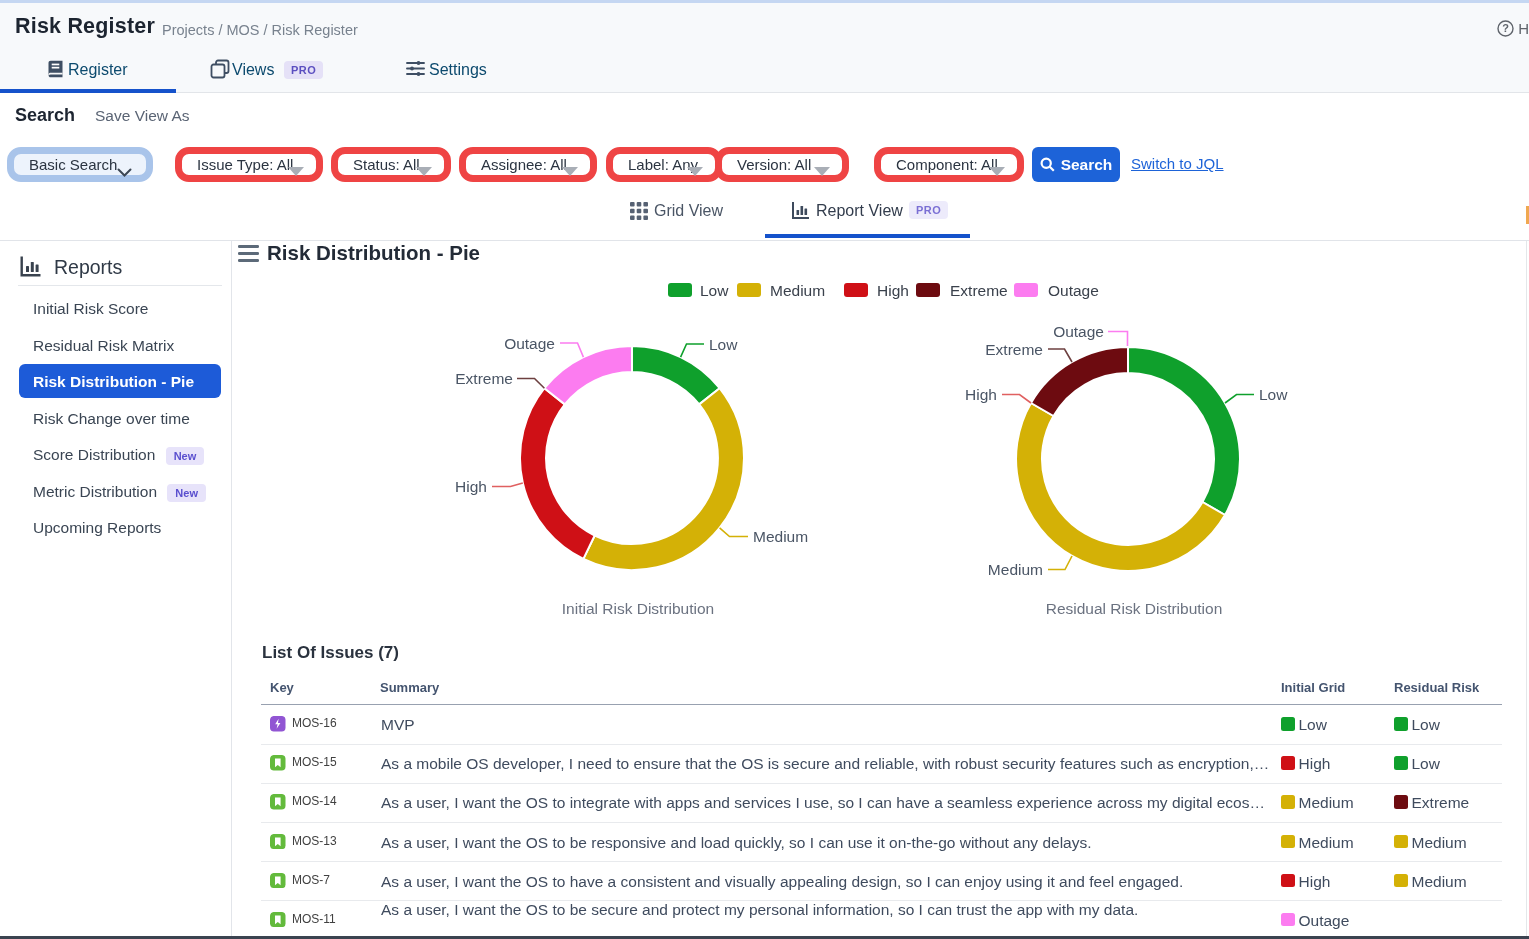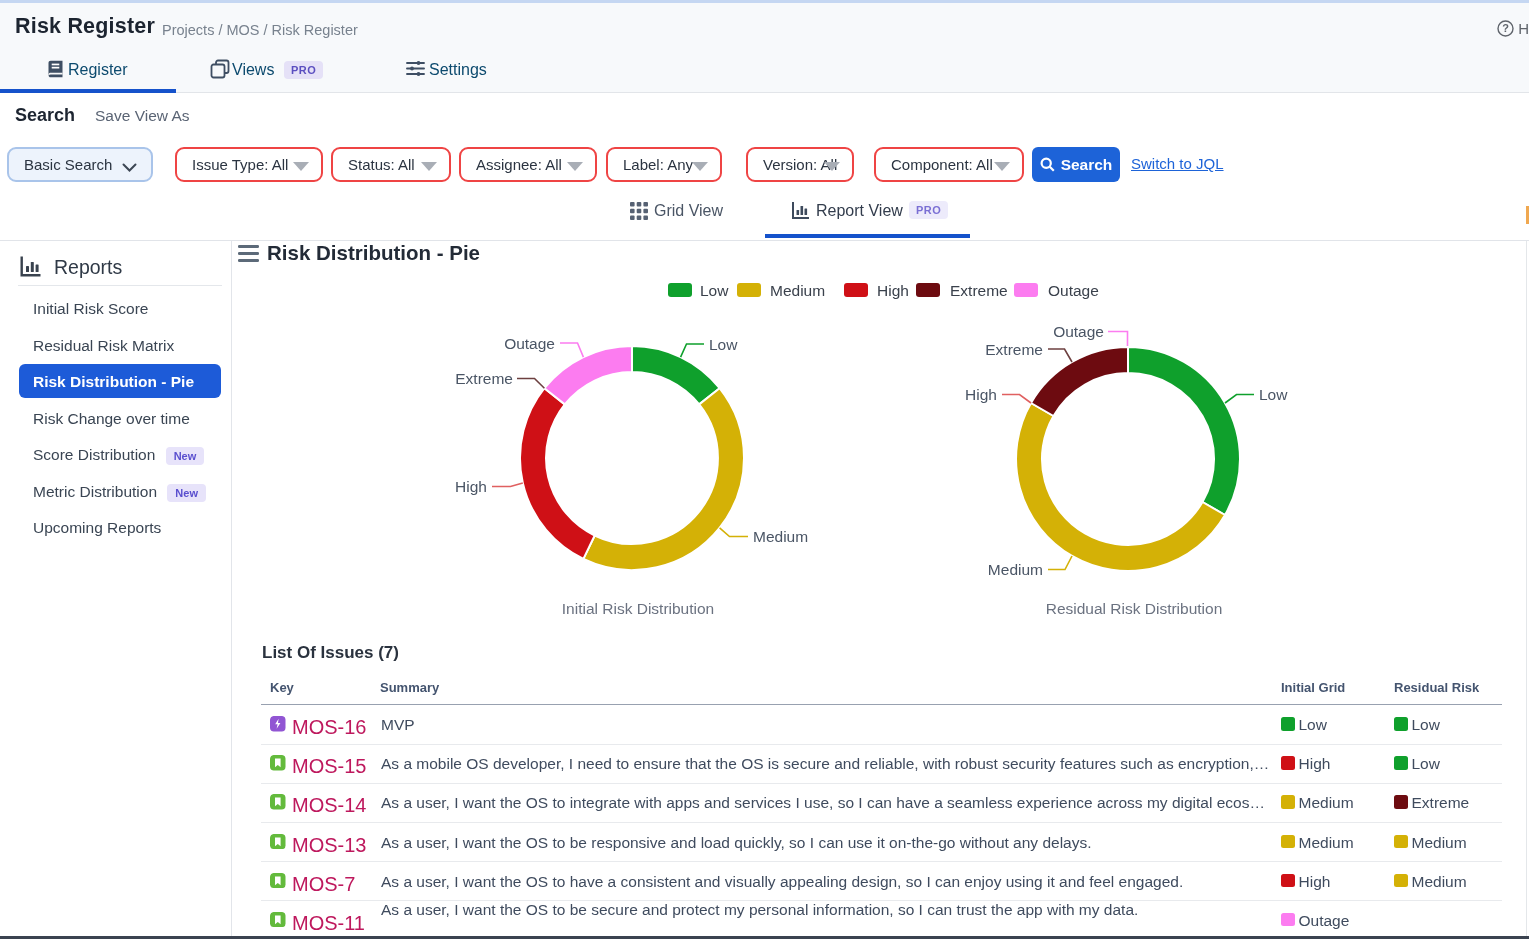--- a/index.html
+++ b/index.html
@@ -8,42 +8,42 @@
 .abs{position:absolute}
 .hdr{left:0;top:0;width:1529px;height:93px;background:#f7f9fb;border-top:3px solid #c5d7f2;border-bottom:1px solid #e2e5e9}
 .h1{left:15px;top:14px;font-size:21.5px;font-weight:bold;color:#1c2430;letter-spacing:.2px}
 .crumb{left:162px;top:22px;font-size:14.5px;color:#78828e}
 .help{left:1497px;top:20px;font-size:15px;color:#5f646b;white-space:nowrap}
 .tabtxt{font-size:16px;color:#0c4a6e}
 .ul1{left:0;top:89px;width:176px;height:4px;background:#1552cb}
 .probadge{font-size:11px;font-weight:bold;color:#5b4fc0;background:#e5e1f7;border-radius:4px;padding:3px 7px;letter-spacing:.5px}
 .stxt{left:15px;top:105px;font-size:18px;font-weight:bold;color:#1d2531}
 .sv{left:95px;top:107px;font-size:15.5px;color:#5a6474}
-.fbox{top:147px;height:35px;border:2px solid #ef4444;border-radius:9px;background:#fff;font-size:15px;color:#2b3441;display:flex;align-items:center;padding-left:15px}
+.fbox{top:147px;height:35px;border:7px solid #ef4444;border-radius:14px;background:#fff;font-size:15px;color:#2b3441;display:flex;align-items:center;padding-left:15px}
 .tri{width:0;height:0;border-left:8.5px solid transparent;border-right:8.5px solid transparent;border-top:9px solid #a9aeb6;position:absolute;right:12px;top:13px}
 .sbtn{left:1032px;top:147px;width:88px;height:35px;background:#1d63d8;border-radius:6px;color:#fff;font-size:15.5px;font-weight:bold;display:flex;align-items:center;justify-content:center}
 .jql{left:1131px;top:155px;font-size:15px;color:#1d63d8;text-decoration:underline}
 .vtab{font-size:16px;color:#4a5565}
 .ul2{left:765px;top:234px;width:205px;height:3.5px;background:#1552cb}
 .vbord{left:0;top:240px;width:1529px;height:1px;background:#e1e4e9}
 .sidebord{left:231px;top:241px;width:1px;height:696px;background:#e2e5ea}
 .rep{left:54px;top:256px;font-size:19.5px;color:#2f3946}
 .repdiv{left:18px;top:285px;width:204px;height:1px;background:#e4e7eb}
 .sitem{left:33px;font-size:15.5px;color:#3a4553;white-space:nowrap}
 .sel{left:19px;top:364px;width:202px;height:34px;background:#1d5bd8;border-radius:6px}
 .seltxt{left:33px;top:373px;font-size:15.5px;font-weight:bold;color:#fff}
 .newb{font-size:11px;font-weight:bold;color:#5a4fcf;background:#e7e3fa;border-radius:4px;padding:3px 8px}
 .ctitle{left:267px;top:241px;font-size:20.5px;font-weight:bold;color:#232b37}
 .leg{height:14px;border-radius:3px;top:283px;width:24px}
 .legt{top:282px;font-size:15.5px;color:#3a414c}
 .loi{left:262px;top:643px;font-size:17px;font-weight:bold;color:#2a323e}
 .th{top:680px;font-size:13px;font-weight:bold;color:#44546f}
 .thline{left:261px;top:704px;width:1241px;height:1px;background:#98a1b0}
 .rowline{left:261px;width:1241px;height:1px;background:#e8eaed}
-.ktxt{font-size:20px;color:#be185d}
+.ktxt{font-size:12px;color:#404040}
 .sum{font-size:15.5px;color:#3f4b5e;white-space:nowrap;overflow:hidden;width:890px}
 .risk{font-size:15.5px;color:#3f4b5e}
 .rsq{width:13.5px;height:13.5px;border-radius:2.5px;display:inline-block}
 .kic{width:15.5px;height:15.5px;border-radius:3.5px}
 .botbar{left:0;top:936px;width:1529px;height:3px;background:#3b4350}
 .scrl{left:1526px;top:241px;width:1px;height:695px;background:#e4e7ea}
 .otab{left:1526px;top:206px;width:3px;height:18px;background:#f0a850}
 </style>
 </head>
 <body>
@@ -81,21 +81,21 @@
 
 <div class="abs stxt">Search</div>
 <div class="abs sv">Save View As</div>
 <div class="abs fbox" style="left:7px;width:146px;background:#edf3fc;border-color:#a9c4ea">Basic Search<svg width="15" height="9" viewBox="0 0 15 9" style="position:absolute;right:14px;top:14px" fill="none" stroke="#3c4654" stroke-width="2" stroke-linecap="round">
       <path d="M1.5 1.5 7.5 7.5 13.5 1.5"></path>
     </svg></div>
 <div class="abs fbox" style="left:175px;width:148px">Issue Type: All<i class="tri"></i></div>
 <div class="abs fbox" style="left:331px;width:120px">Status: All<i class="tri"></i></div>
 <div class="abs fbox" style="left:459px;width:138px">Assignee: All<i class="tri"></i></div>
 <div class="abs fbox" style="left:606px;width:116px">Label: Any<i class="tri"></i></div>
-<div class="abs fbox" style="left:746px;width:108px">Version: All<i class="tri"></i></div>
+<div class="abs fbox" style="left:715px;width:134px">Version: All<i class="tri"></i></div>
 <div class="abs fbox" style="left:874px;width:150px">Component: All<i class="tri"></i></div>
 <div class="abs sbtn"><svg width="15" height="15" viewBox="0 0 15 15" fill="none" stroke="#fff" stroke-width="2.2" style="margin-right:6px">
       <circle cx="6.2" cy="6.2" r="4.6"></circle>
       <line x1="9.8" y1="9.8" x2="13.8" y2="13.8"></line>
     </svg>Search</div>
 <div class="abs jql">Switch to JQL</div>
 
 <div class="abs" style="left:630px;top:202px"><svg width="18" height="18" viewBox="0 0 18 18" fill="#566173">
       <rect x="0" y="0" width="4.6" height="4.6" rx="1"></rect>
       <rect x="6.7" y="0" width="4.6" height="4.6" rx="1"></rect>

